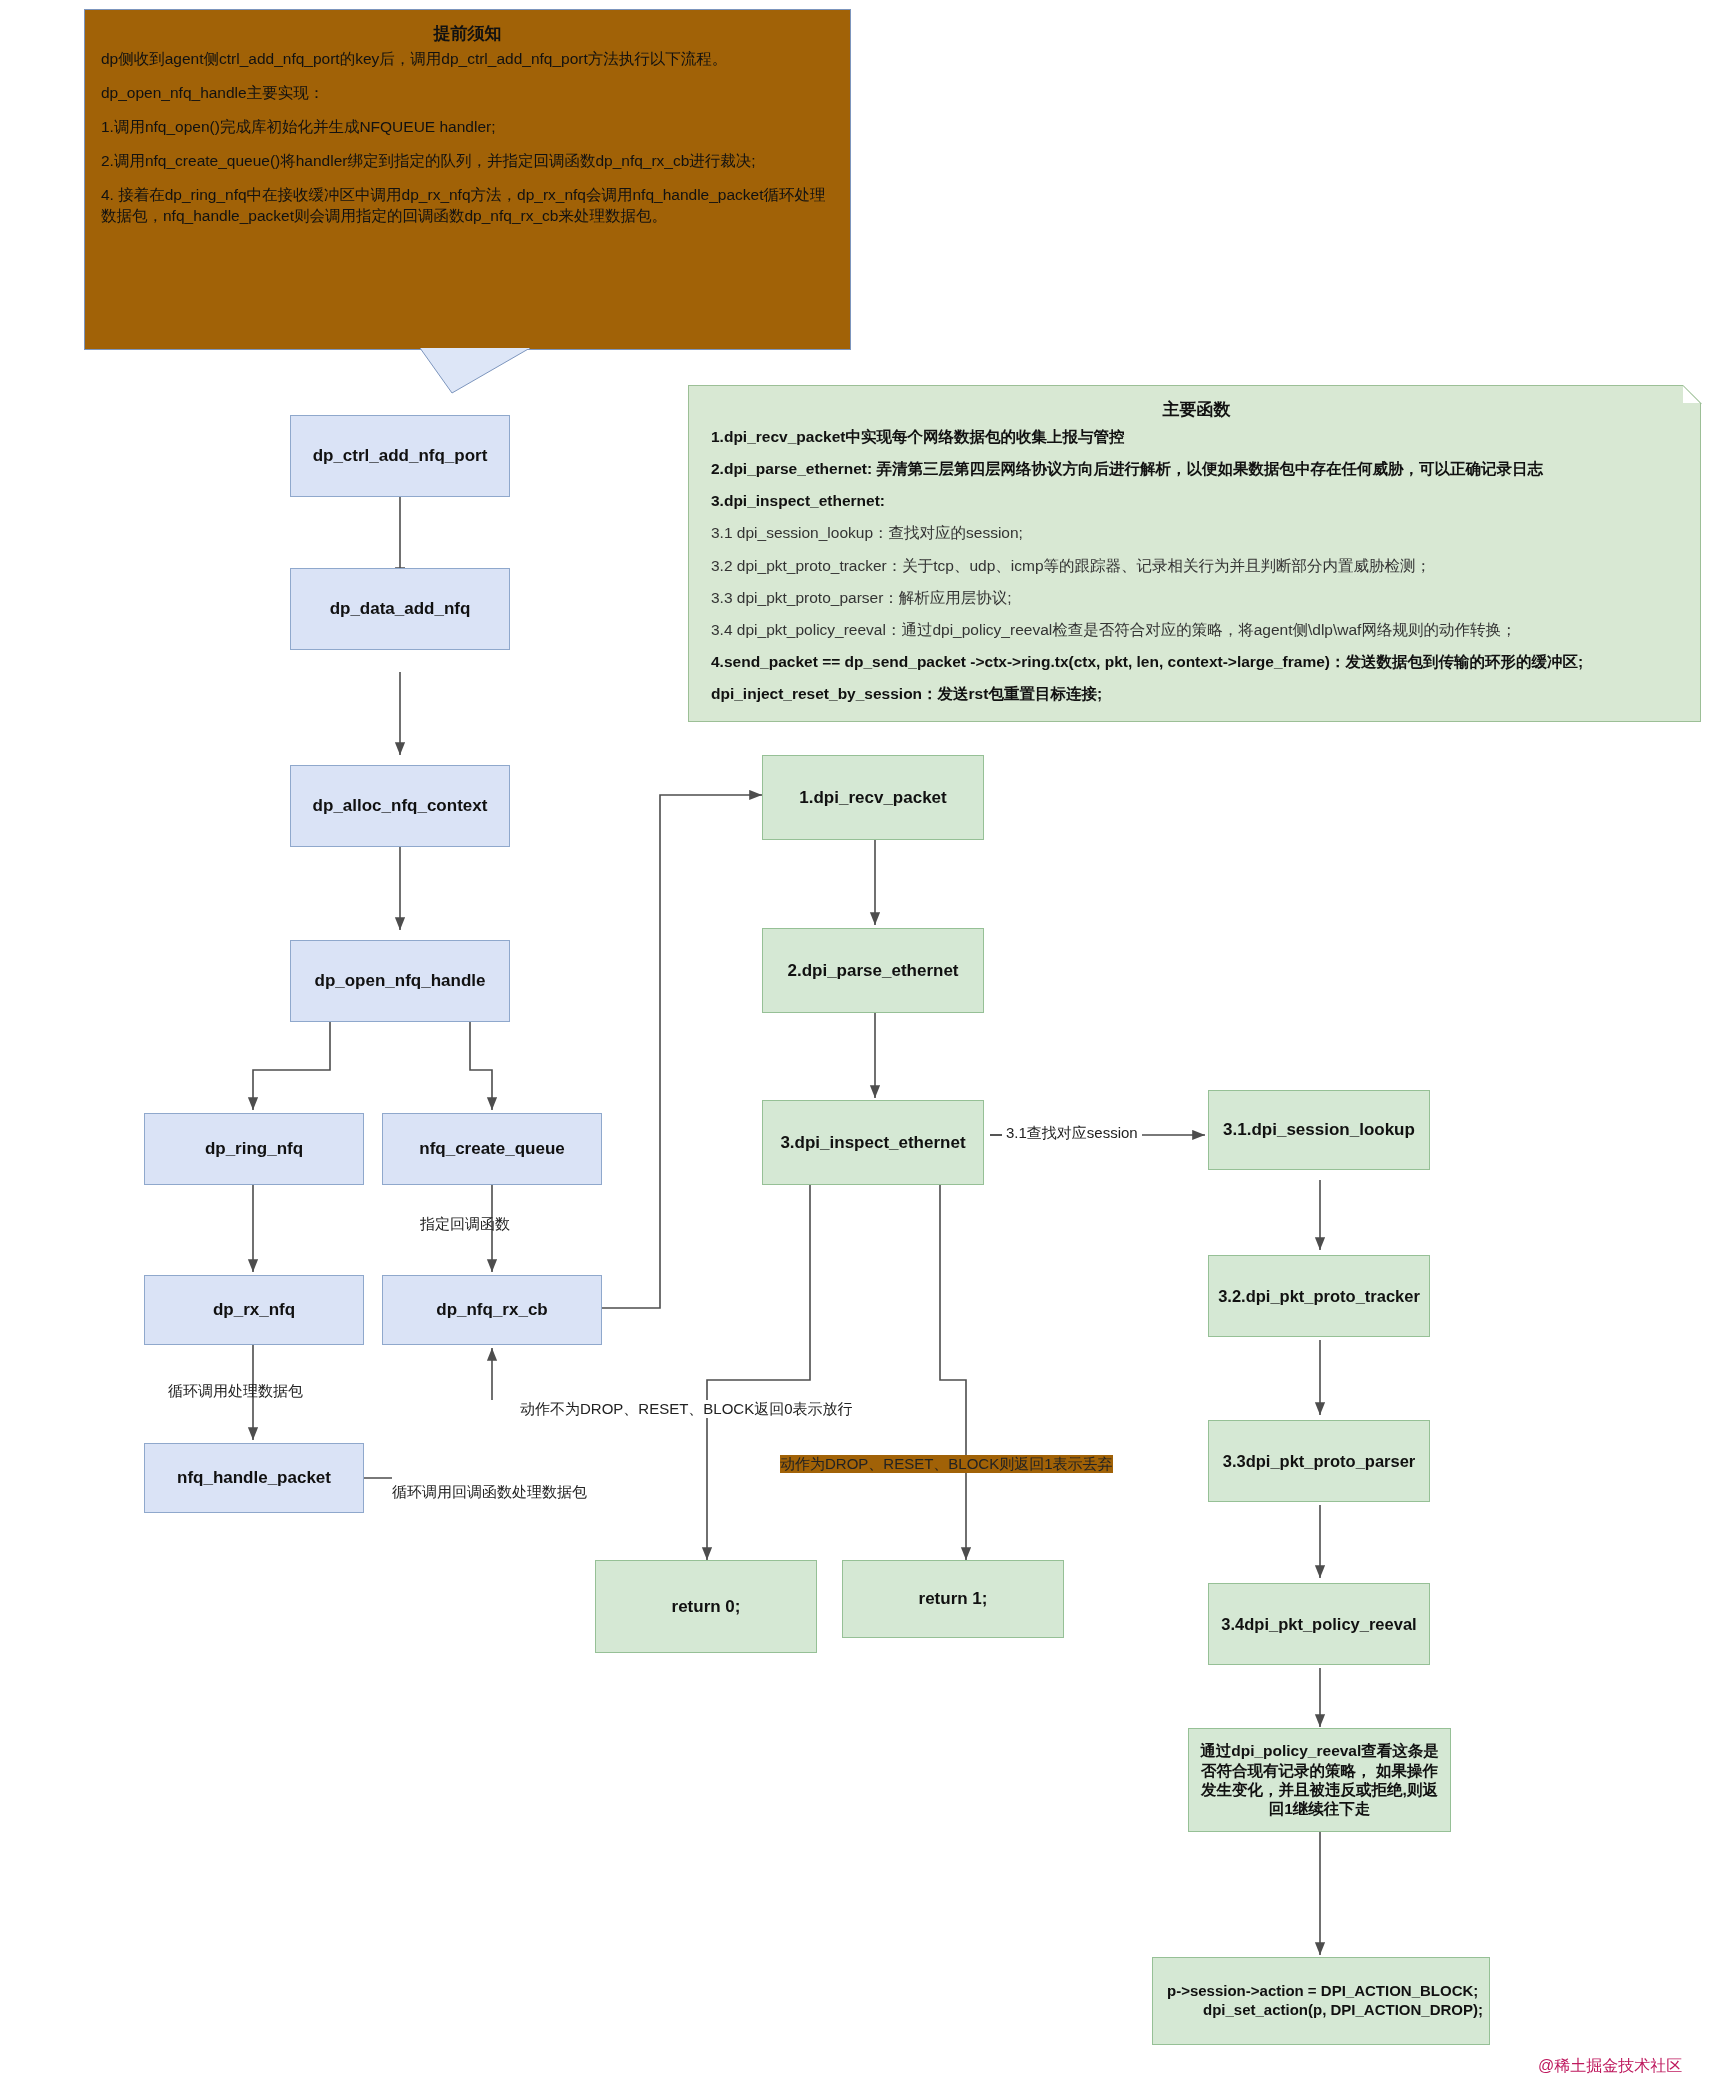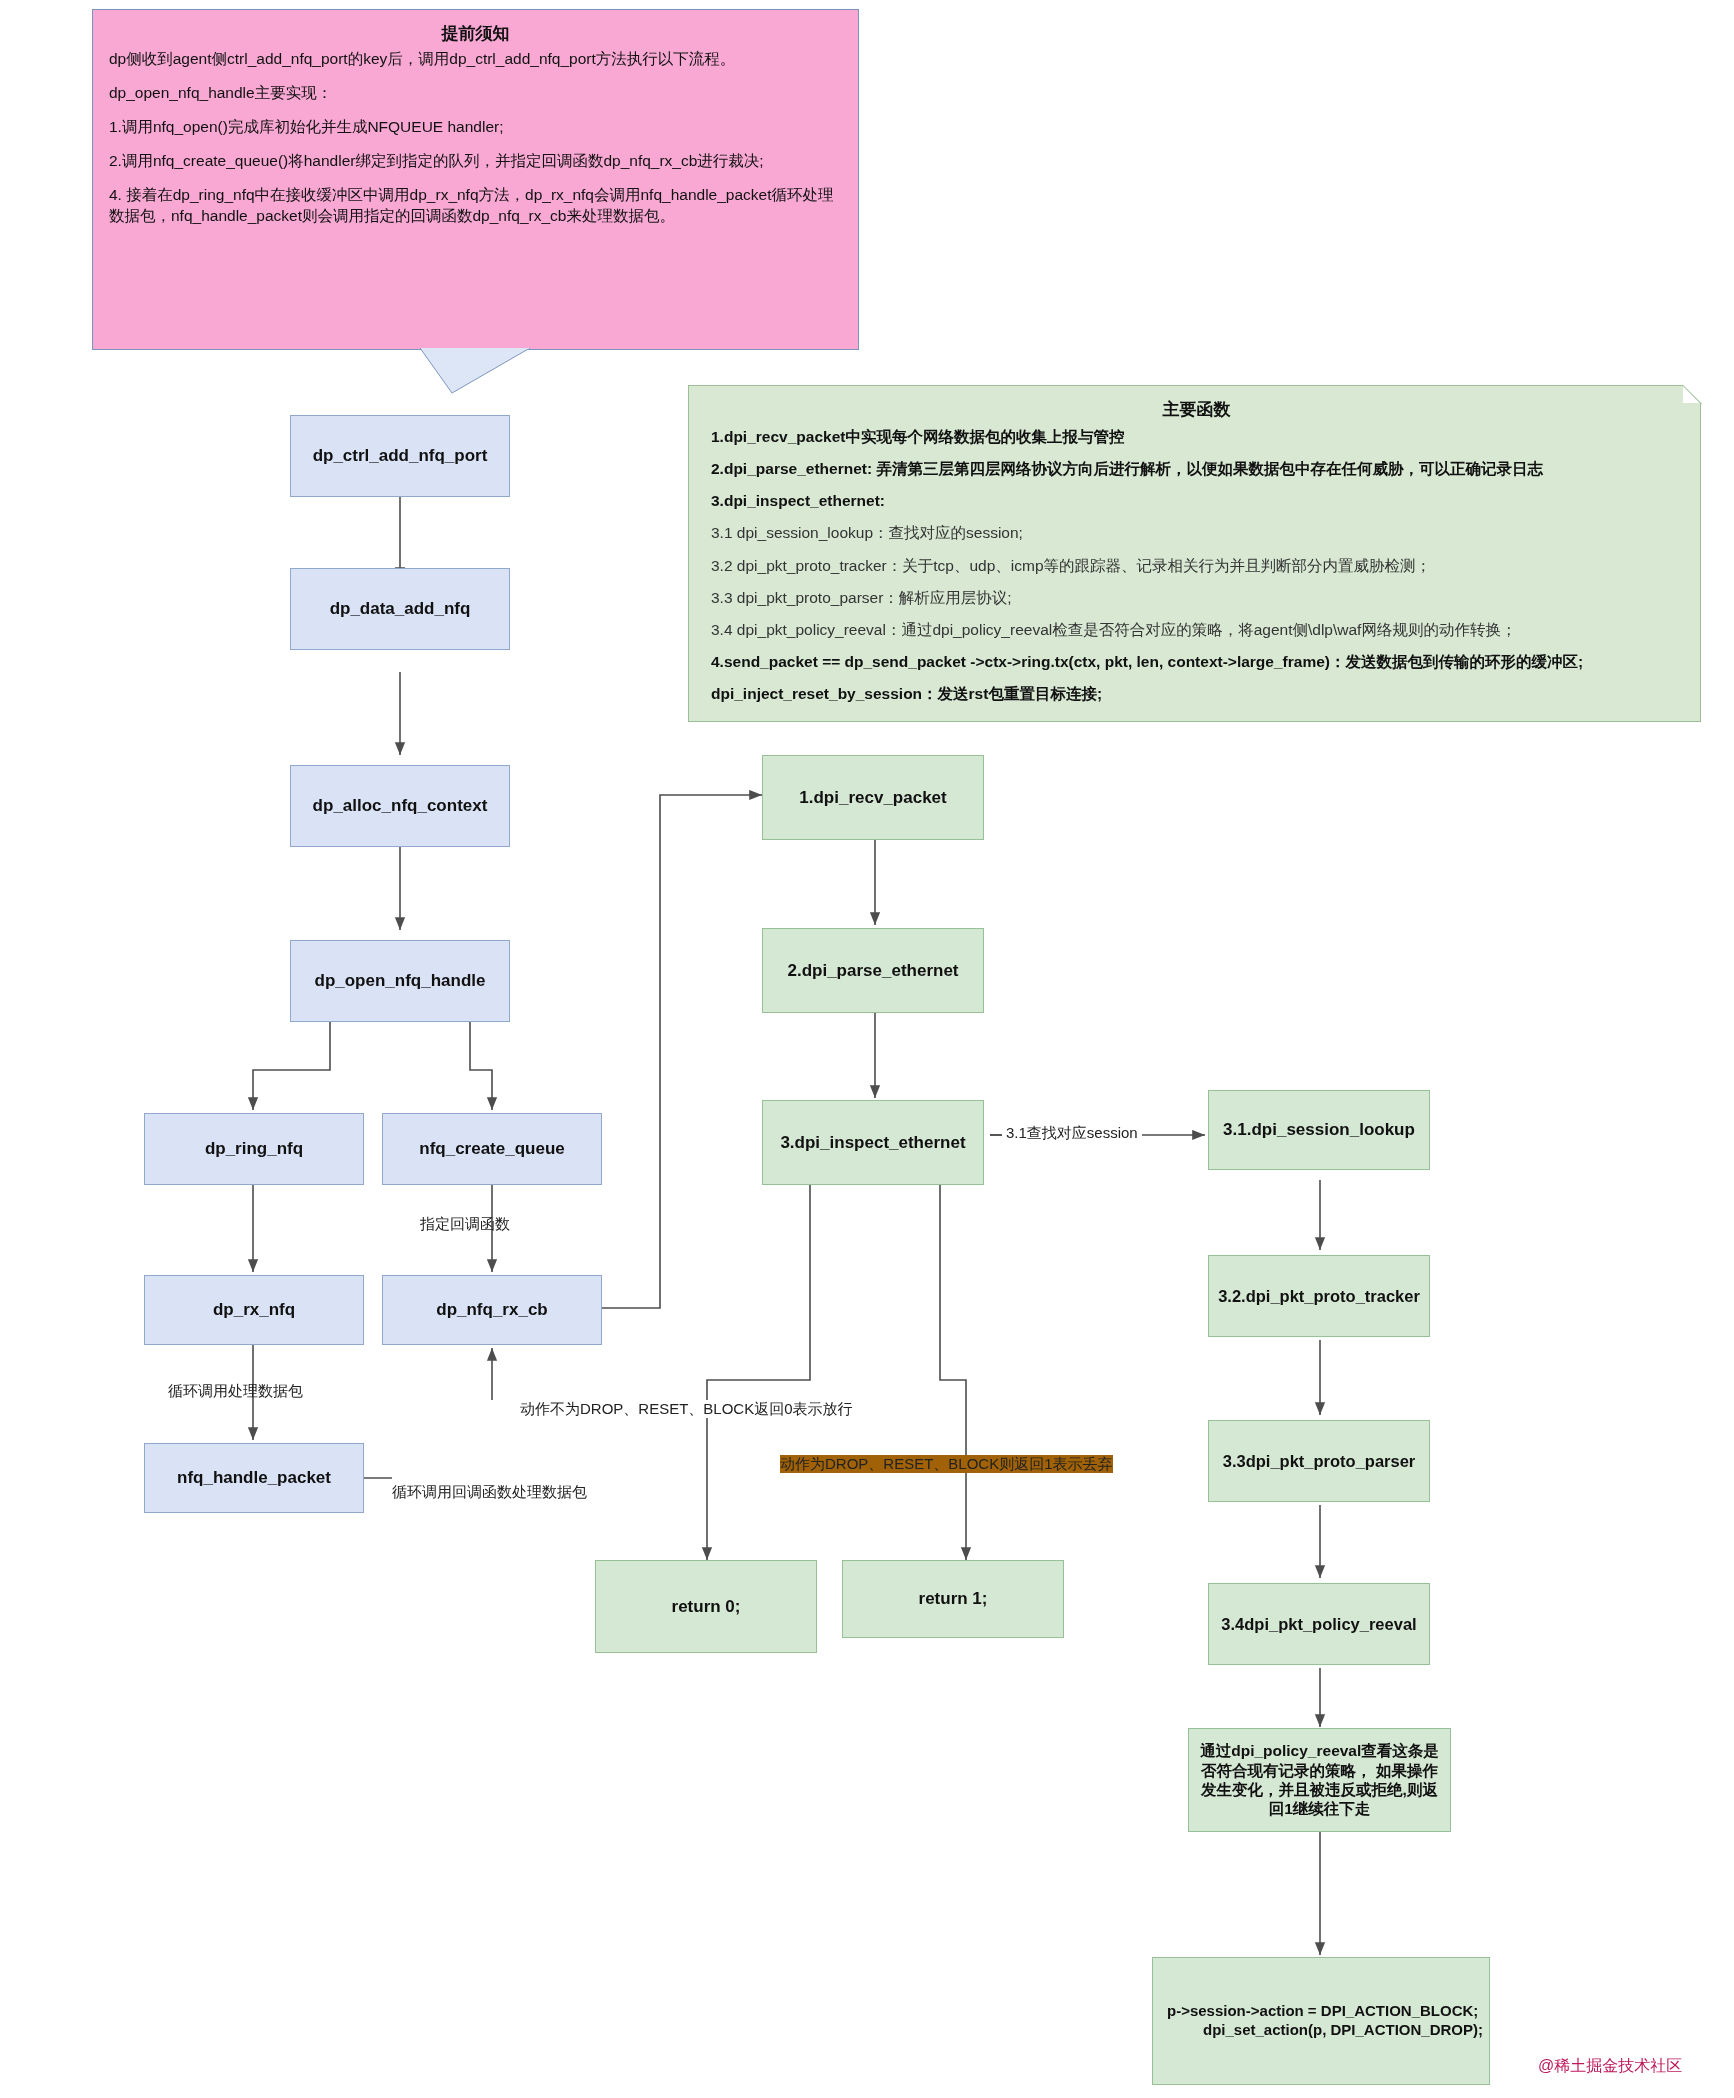--- a/index.html
+++ b/index.html
@@ -43,24 +43,23 @@
   .node.green {
     background: #d5e8d4;
     border: 1px solid #96c096;
   }
   .node .label { padding: 0 6px; }
 
   
   .note-blue {
     position: absolute;
     box-sizing: border-box;
-    background: #f9a8d4;
+    background: #a16207;
     border: 1px solid #7c95bd;
     padding: 12px 16px 14px 16px;
-    margin-left: 8px;
   }
   .note-blue .note-title {
     text-align: center;
     font-weight: bold;
     font-size: 17px;
     margin-bottom: 4px;
   }
   .note-blue p {
     margin: 0 0 13px 0;
     font-size: 15.5px;
@@ -271,21 +270,21 @@
   </div>
 
   <div class="node green" style="left:1208px; top:1583px; width:222px; height:82px; font-size:16.5px;">
     <span class="label">3.4dpi_pkt_policy_reeval</span>
   </div>
 
   <div class="node green" style="left:1188px; top:1728px; width:263px; height:104px; font-size:15.5px;">
     <span class="label">通过dpi_policy_reeval查看这条是否符合现有记录的策略， 如果操作发生变化，并且被违反或拒绝,则返回1继续往下走</span>
   </div>
 
-  <div class="node green" style="left:1152px; top:1957px; width:338px; height:128px; font-size:15px; flex-direction:column; align-items:flex-start; justify-content:center; padding-left:14px;">
+  <div class="node green" style="left:1152px; top:1957px; width:338px; height:88px; font-size:15px; flex-direction:column; align-items:flex-start; justify-content:center; padding-left:14px;">
     <span class="label" style="padding:0;">p-&gt;session-&gt;action = DPI_ACTION_BLOCK;</span>
     <span class="label" style="padding:0 0 0 36px;">dpi_set_action(p, DPI_ACTION_DROP);</span>
   </div>
 
   <div class="edge-label" style="left:420px; top:1215px;">指定回调函数</div>
 
   <div class="edge-label" style="left:168px; top:1382px;">循环调用处理数据包</div>
 
   <div class="edge-label" style="left:392px; top:1468px; background:#ffffff;margin-top:15px;">循环调用回调函数处理数据包</div>
 

